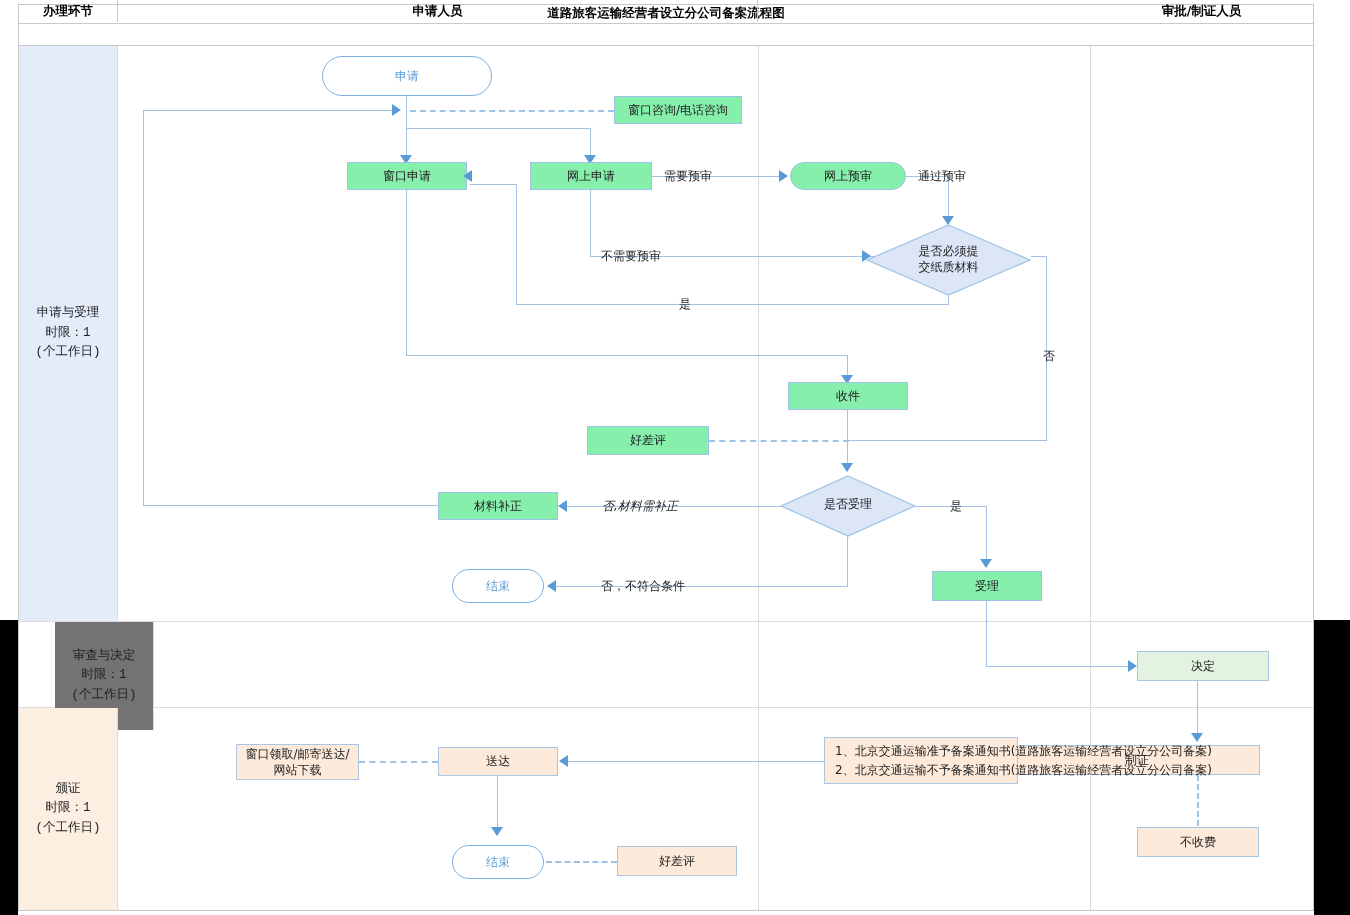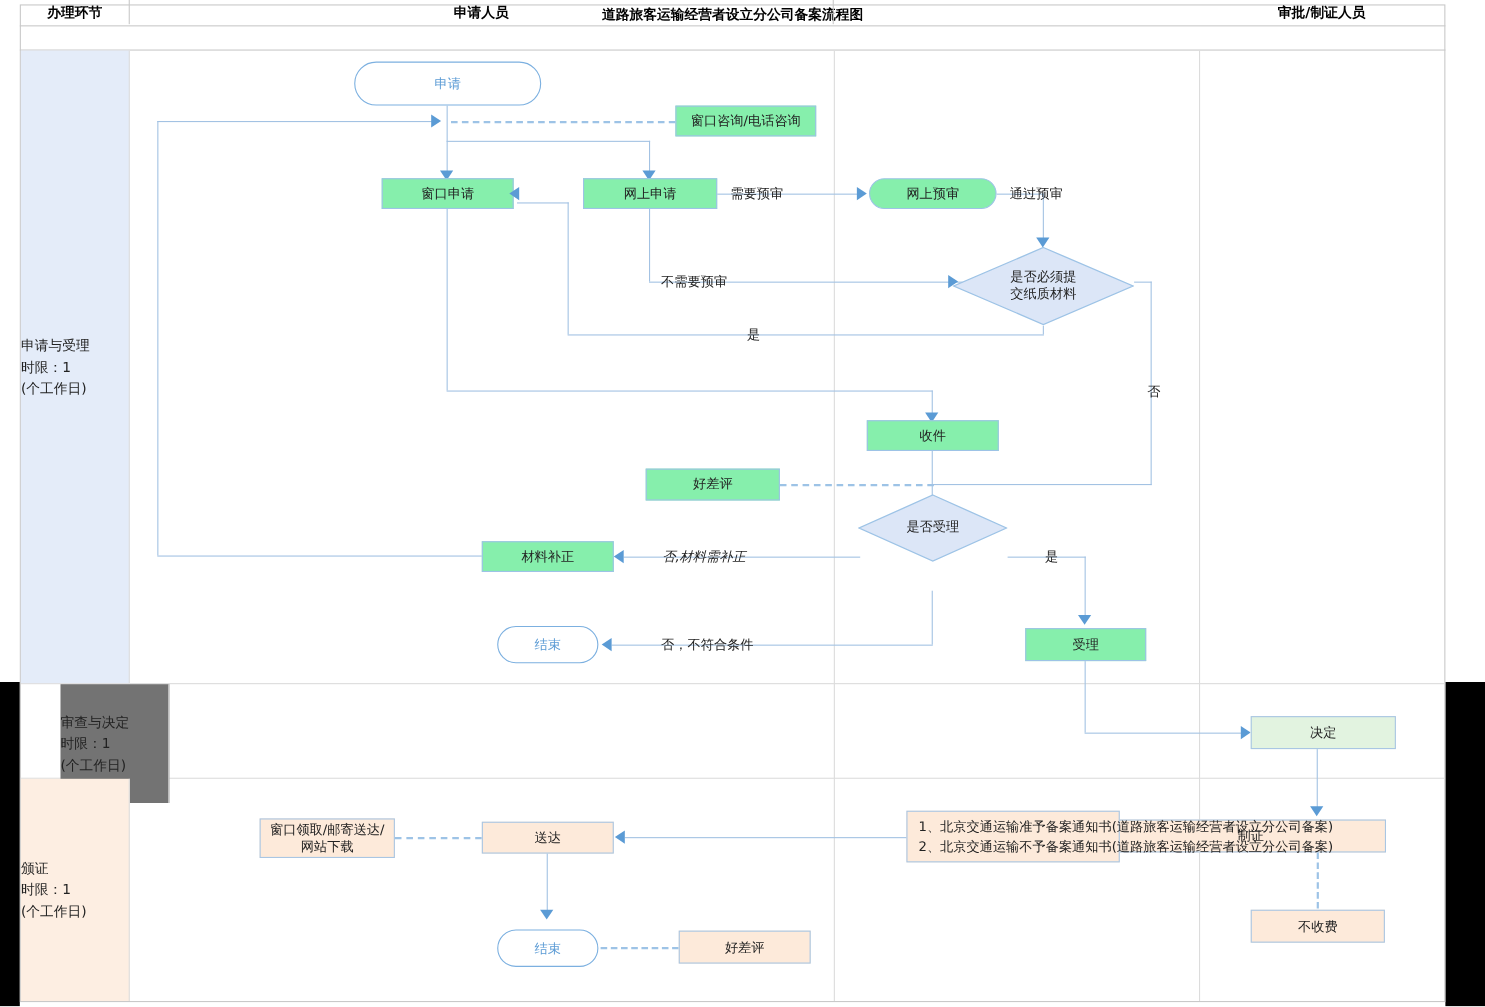--- a/index.html
+++ b/index.html
@@ -19,23 +19,23 @@
   .hdr-cell{position:absolute;top:0;height:22px;display:flex;align-items:center;justify-content:center;
       font-size:12.5px;font-weight:bold;color:#000;box-sizing:border-box;}
   .hdr-cell.b{border-right:1px solid #c9c9c9;}
 
   
   .vline{position:absolute;width:1px;background:#dcdcdc;}
   .hline{position:absolute;height:1px;background:#dcdcdc;}
 
   
   .stage{position:absolute;left:19px;width:99px;display:flex;flex-direction:column;
-      align-items:flex-start;justify-content:center;text-align:center;
+      align-items:center;justify-content:center;text-align:center;
       font-size:12.5px;color:#222;line-height:1.55;box-sizing:border-box;
-      border-right:1px solid #dcdcdc;}
+      border-right:1px solid #dcdcdc;font-family:Liberation Mono, monospace;}
 
   
   .node{position:absolute;box-sizing:border-box;display:flex;align-items:center;justify-content:center;
       text-align:center;font-size:12px;line-height:1.35;color:#222;}
   .rect{background:#86efac;border:1px solid #9dc3e6;}
   .rect-peach{background:#fdeada;border:1px solid #a9c6e3;}
   .rect-green{background:#e2f3e0;border:1px solid #a9c6e3;}
   .pill{background:#ffffff;border:1.5px solid #7cb0e0;border-radius:26px;color:#5b9bd5;}
   .pill-peach{background:#ffffff;border:1.5px solid #7cb0e0;border-radius:26px;color:#5b9bd5;}
 
@@ -169,21 +169,21 @@
   <div class="elabel v" style="left:1040px;top:341px;">否</div>
 
   <div class="node rect" style="left:788px;top:382px;width:120px;height:28px;">收件</div>
 
   <div class="node rect" style="left:587px;top:426px;width:122px;height:29px;">好差评</div>
   <div class="dash-h" style="left:709px;top:440px;width:140px;"></div>
 
   <div class="ln lnv" style="left:847px;top:410px;height:60px;"></div>
   <div class="arw arw-d" style="left:841px;top:463px;"></div>
 
-  <div class="diamond" style="left:780px;top:449px;width:136px;height:62px;">
+  <div class="diamond" style="left:780px;top:475px;width:136px;height:62px;font-family:Liberation Mono, monospace;">
     <svg width="136" height="62" viewBox="0 0 136 62">
       <polygon points="68,1 135,31 68,61 1,31" fill="#dce6f7" stroke="#9dc3e6" stroke-width="1.2"></polygon>
     </svg>
     <div class="dtext">是否受理</div>
   </div>
 
   <div class="ln lnh" style="left:567px;top:506px;width:215px;"></div>
   <div class="arw arw-l" style="left:558px;top:500px;"></div>
   <div class="elabel" style="left:602px;top:498px;font-style:italic;">否,材料需补正</div>
   <div class="node rect" style="left:438px;top:492px;width:120px;height:28px;">材料补正</div>

